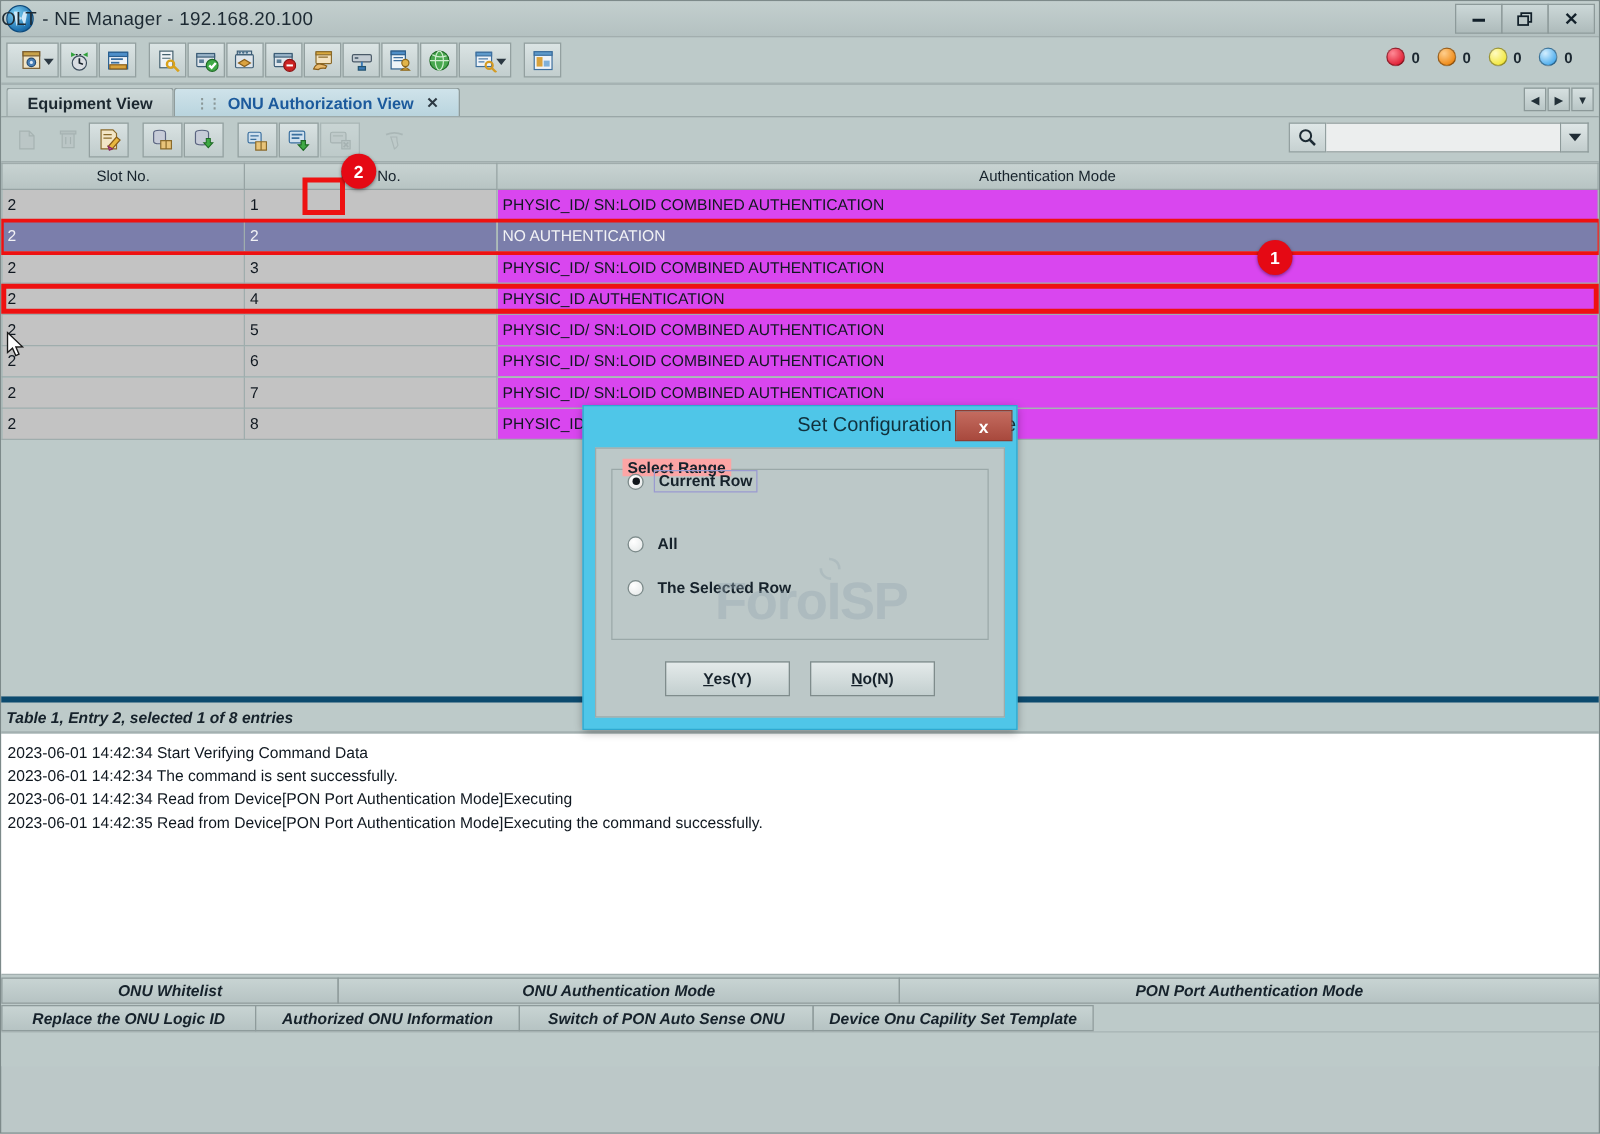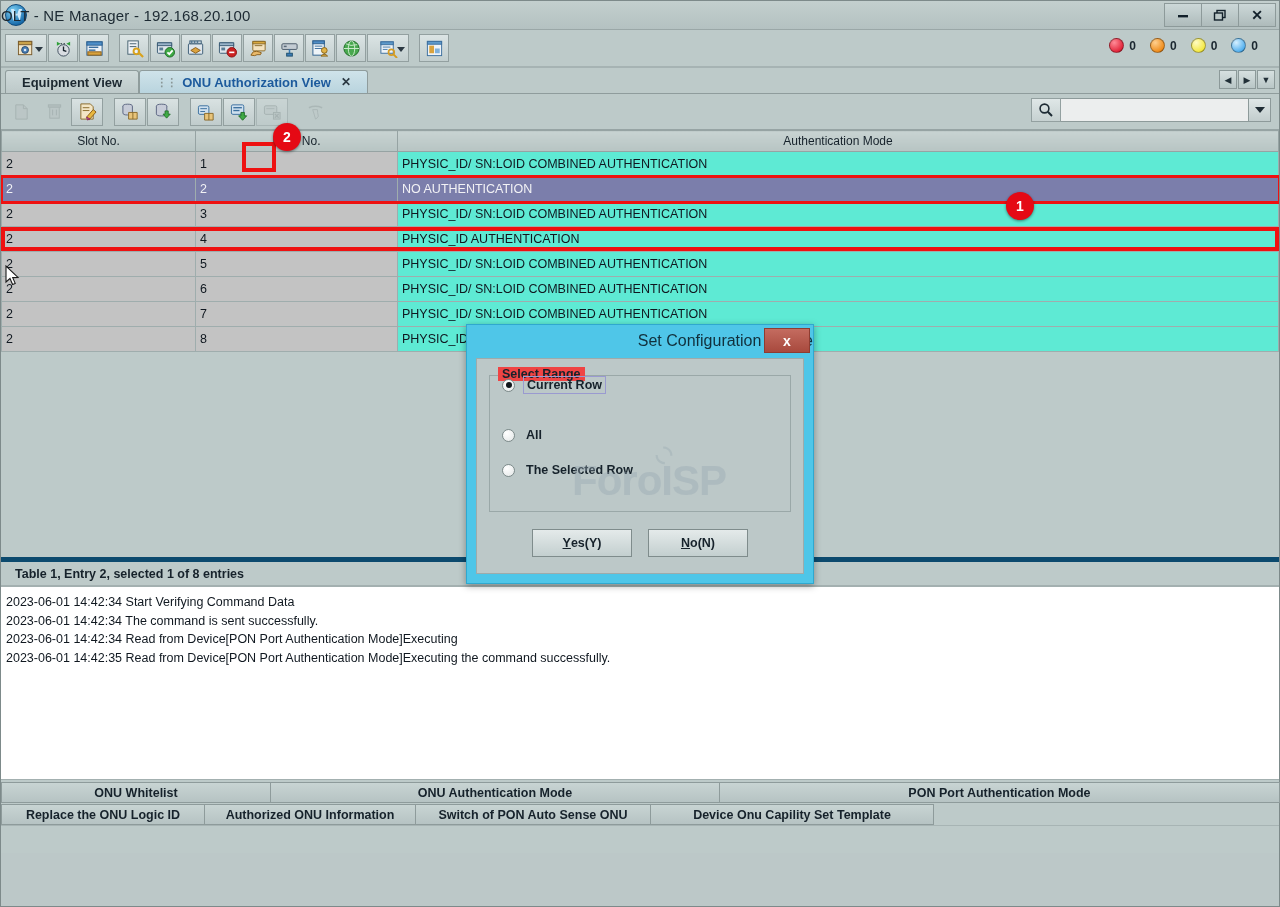--- a/index.html
+++ b/index.html
@@ -208,21 +208,21 @@
     text-align: center;
   }
   table.grid td {
     height: 25px;
     font-size: 12.5px; color: #101820;
     border: 1px solid #9fadad;
     padding-left: 4px;
     white-space: nowrap; overflow: hidden;
   }
   tr.row td.c-slot, tr.row td.c-pon { background: #c3c3c3; }
-  tr.row td.c-auth { background: #5eead4; }
+  tr.row td.c-auth { background: #d946ef; }
   tr.row.sel td { background: #7b7eab; color: #f2f2f5; }
   tr.row.sel { outline: 3px solid #ee1111; outline-offset: -1px; }
   col.w-slot { width: 194px; }
   col.w-pon { width: 202px; }
 
   .empty-area { height: 100%; background: #bdcac9; }
 
   
   .badge {
     position: absolute;
@@ -278,21 +278,21 @@
     position: absolute; left: 9px; right: 9px; top: 33px; bottom: 9px;
     background: #bcc8c8;
     border: 1px solid #9dabab;
   }
   .fieldset {
     position: absolute; left: 12px; top: 16px; right: 12px; height: 137px;
     border: 1px solid #9aa8a8;
   }
   .fieldset-legend {
     position: absolute; left: 8px; top: -9px;
-    background: #ef4444; padding: 0 4px;
+    background: #fca5a5; padding: 0 4px;
     font-size: 12.5px; font-weight: bold; color: #16222b;
   }
   .radio-row {
     display: flex; align-items: center;
     position: absolute; left: 12px;
     gap: 8px;
   }
   .radio-row:nth-of-type(1) { top: 16px; }
   .radio-row:nth-of-type(2) { top: 51px; }
   .radio-row:nth-of-type(3) { top: 86px; }
@@ -332,34 +332,35 @@
     z-index: 1;
   }
   .watermark .wm-arc {
     position: absolute; left: 84px; top: -16px;
     font-size: 22px; color: rgba(150,165,175,.35);
   }
 
   
   .statusline {
     height: 25px; background: #bdcac9;
-    display: flex; align-items: center; padding-left: 14px;
+    display: flex; align-items: center; padding-left: 4px;
     font-size: 12.5px; font-weight: bold; color: #16222b;
     border-bottom: 2px solid #a3b0b0;
+    font-style: italic;
   }
   .logarea {
     height: 193px; background: #ffffff;
     overflow: hidden; padding: 6px 0 0 5px;
     border-bottom: 1px solid #a3b0b0;
   }
   .logline { font-size: 12.5px; line-height: 18.6px; color: #101820; white-space: nowrap; }
   .logline.first { color: #2a2ad6; }
 
   
-  .bottomtabs { background: #bdcac9; padding-top: 1px; }
+  .bottomtabs { background: #bdcac9; padding-top: 1px; font-style: italic; }
   .btrow { display: flex; align-items: flex-end; height: 22px; }
   .btab {
     height: 21px; display: flex; align-items: center; justify-content: center;
     font-size: 12.5px; font-weight: bold; color: #16222b;
     background: linear-gradient(#c8d4d3, #b6c3c3);
     border: 1px solid #8e9b9b;
     margin-right: -1px;
     cursor: pointer;
     padding: 0 10px;
   }
@@ -759,19 +760,19 @@
   <div class="bottomtabs">
     <div class="btrow">
       <div class="btab" style="width:276px">ONU Whitelist</div>
       <div class="btab" style="width:460px">ONU Authentication Mode</div>
       <div class="btab" style="width:574px">PON Port Authentication Mode</div>
     </div>
     <div class="btrow">
       <div class="btab" style="width:204px">Replace the ONU Logic ID</div>
       <div class="btab" style="width:212px">Authorized ONU Information</div>
       <div class="btab" style="width:236px">Switch of PON Auto Sense ONU</div>
-      <div class="btab" style="width:284px">Device Onu Capility Set Template</div>
+      <div class="btab" style="width:225px">Device Onu Capility Set Template</div>
     </div>
   </div>
 
   <div class="statusbar"></div>
 
 </div>
 
 </body></html>

